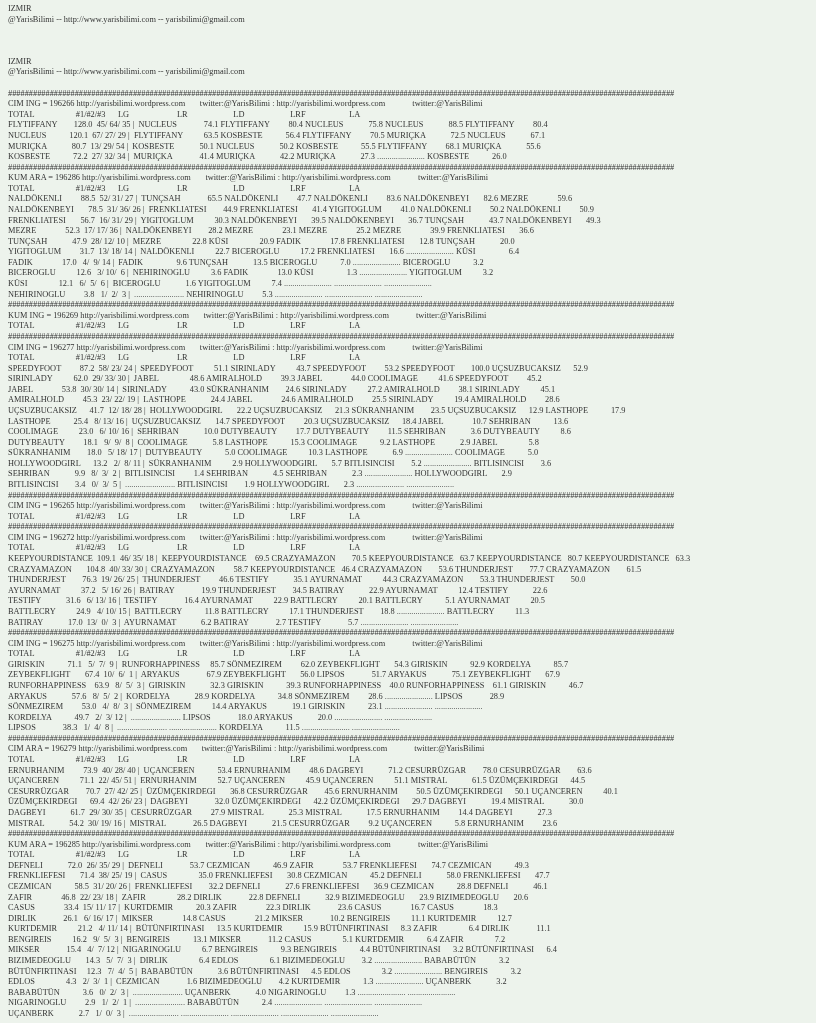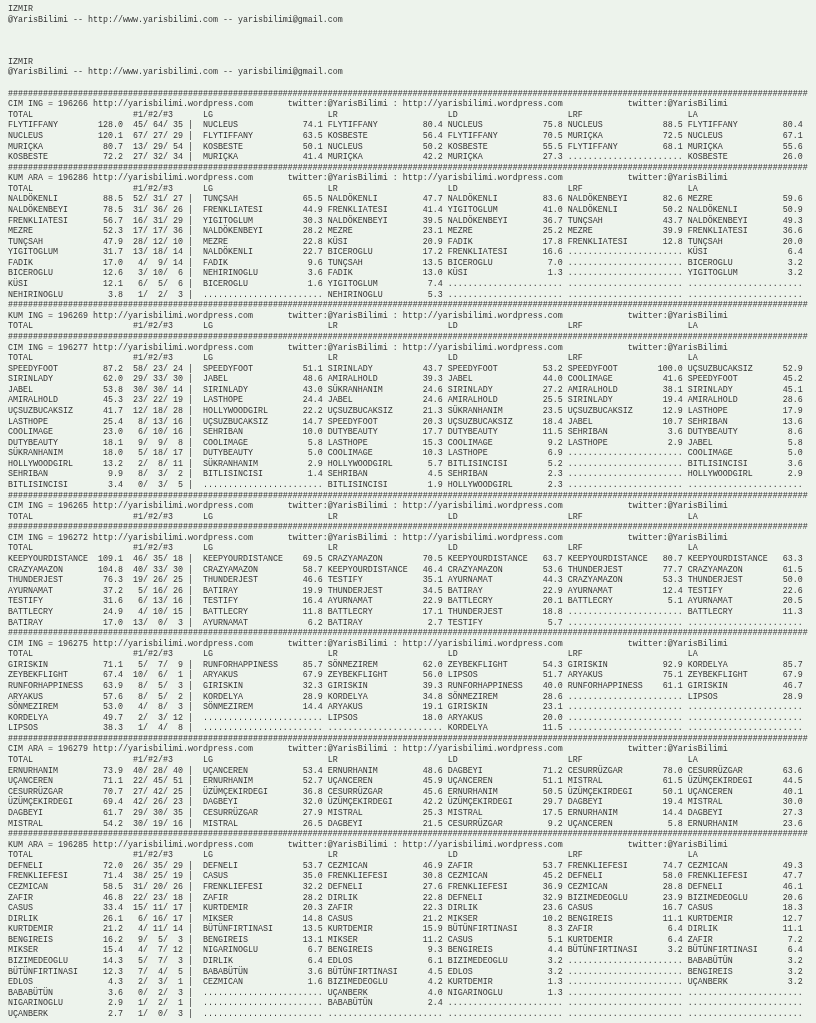--- a/index.html
+++ b/index.html
@@ -2,21 +2,21 @@
 <html><head>
 <meta charset="utf-8">
 <style>
   html,body{margin:0;padding:0;}
   body{
     width:816px;height:1023px;
     background:#edf3ec;
     overflow:hidden;
   }
   .term{
-    font-family:Liberation Mono, monospace;
+    font-family:Liberation Serif, serif;
     font-size:8.33px;
     line-height:10.58px;
     color:#343434;
     padding:4px 0 0 8px;
     margin:0;
   }
   .line{
     white-space:pre;
     height:10.58px;
     letter-spacing:0;

